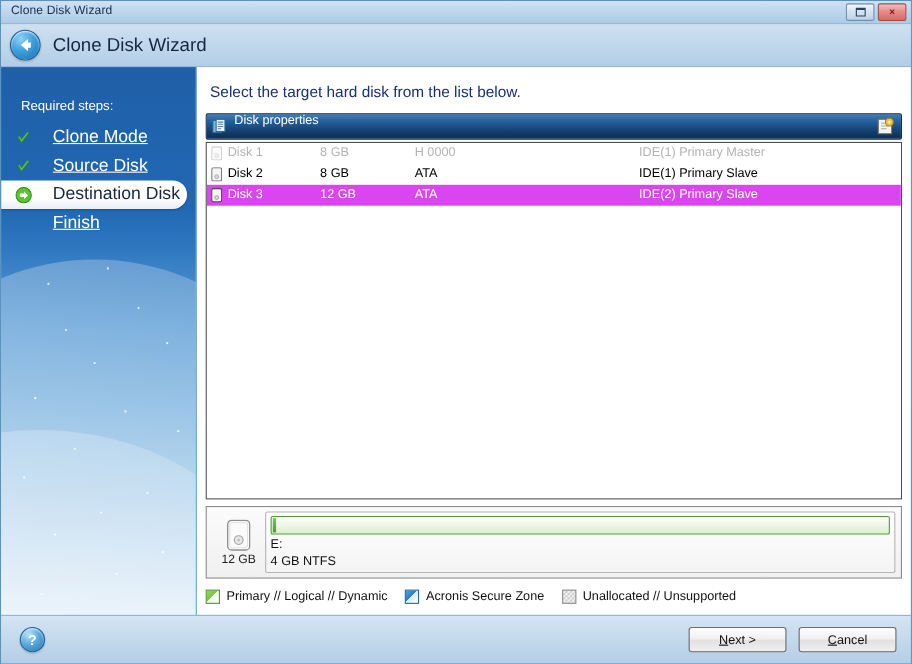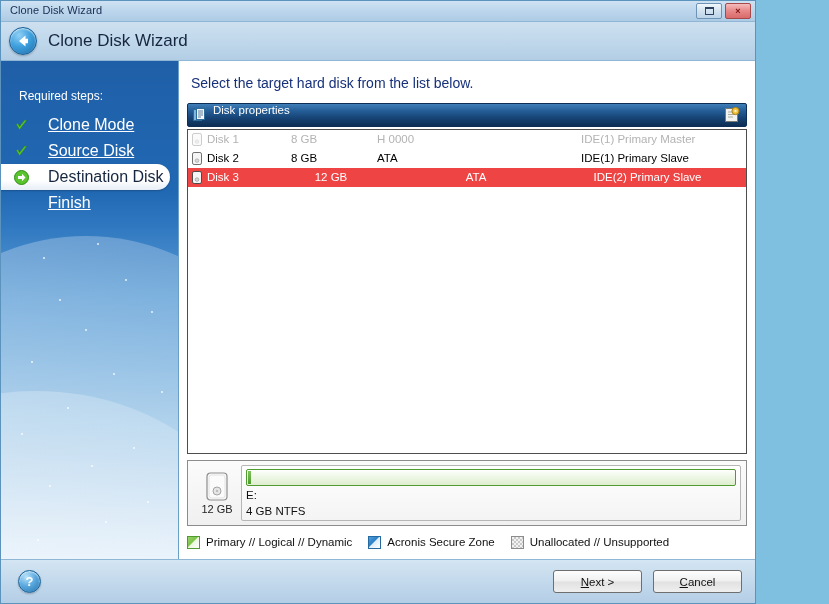--- a/index.html
+++ b/index.html
@@ -7,21 +7,21 @@
     margin: 0; padding: 0;
     width: 829px; height: 604px;
     font-family: "Liberation Sans", sans-serif;
     overflow: hidden;
   }
   body { background: #7fbfdf; }
 
   
   #window {
     position: absolute; left:0; top:0;
-    width: 756px; height: 604px;
+    width: 829px; height: 604px;
     background: linear-gradient(180deg,#b9d4ea 0%, #a9c9e4 40%, #9dc1de 100%);
     border: 1px solid #5c93bd;
     display: flex; flex-direction: column;
   }
 
   
   #titlebar {
     height: 21px; flex: 0 0 21px;
     position: relative;
     background: linear-gradient(180deg,#cfe2f2 0%, #bcd6ec 50%, #aecbe5 100%);
@@ -184,21 +184,21 @@
 
   #tbody { flex:1 1 auto; min-height:0; background:#fff; }
   .trow { display:flex; height:19px; align-items:center; }
   .trow .td {
     font-size: 11.5px; padding-left: 6px; line-height:19px;
     white-space: nowrap; overflow:hidden; color:#000;
   }
   .trow .td.drive { display:flex; align-items:center; padding-left:4px; }
   .trow .td.drive .dname { margin-left:5px; }
   .trow.disabled .td { color:#b3b3b3; }
-  .trow.selected { background:#ef4444;text-align:center; }
+  .trow.selected { background:#d946ef; }
   .trow.selected .td { color:#ffffff; }
 
   .hd-ico { width:10px; height:13px; display:block; }
 
   
   #layout-panel {
     margin: 6px 8px 0 8px;
     height: 66px; flex: 0 0 66px;
     border: 1px solid #8c8c8c;
     background: linear-gradient(180deg,#fbfbfb 0%, #f0f0f0 100%);

